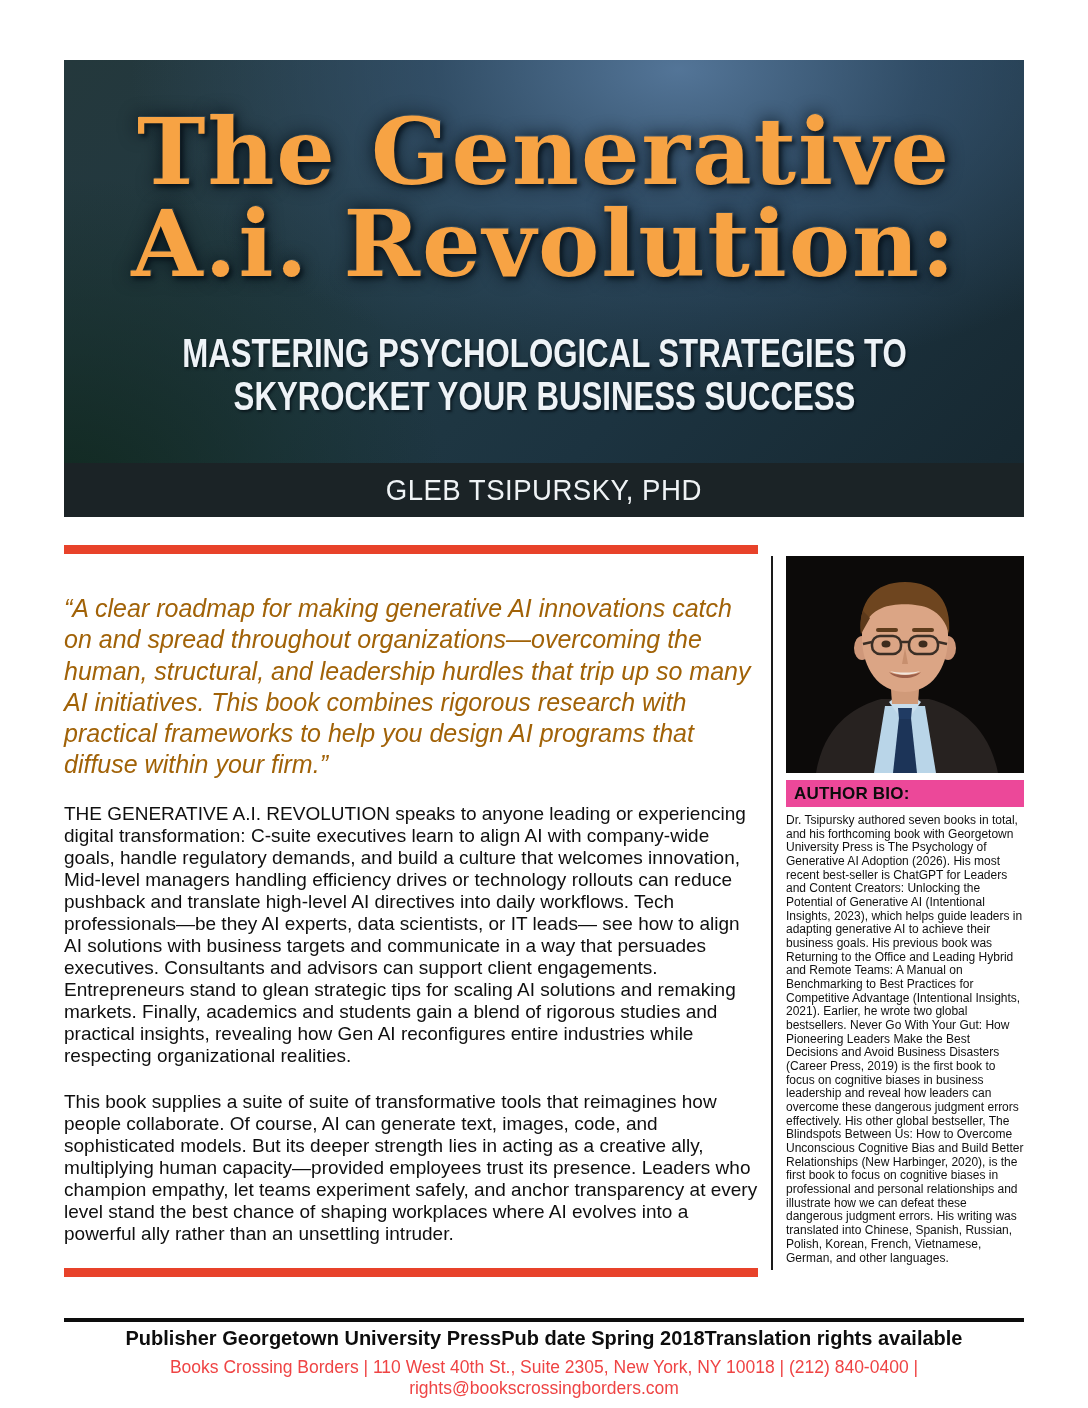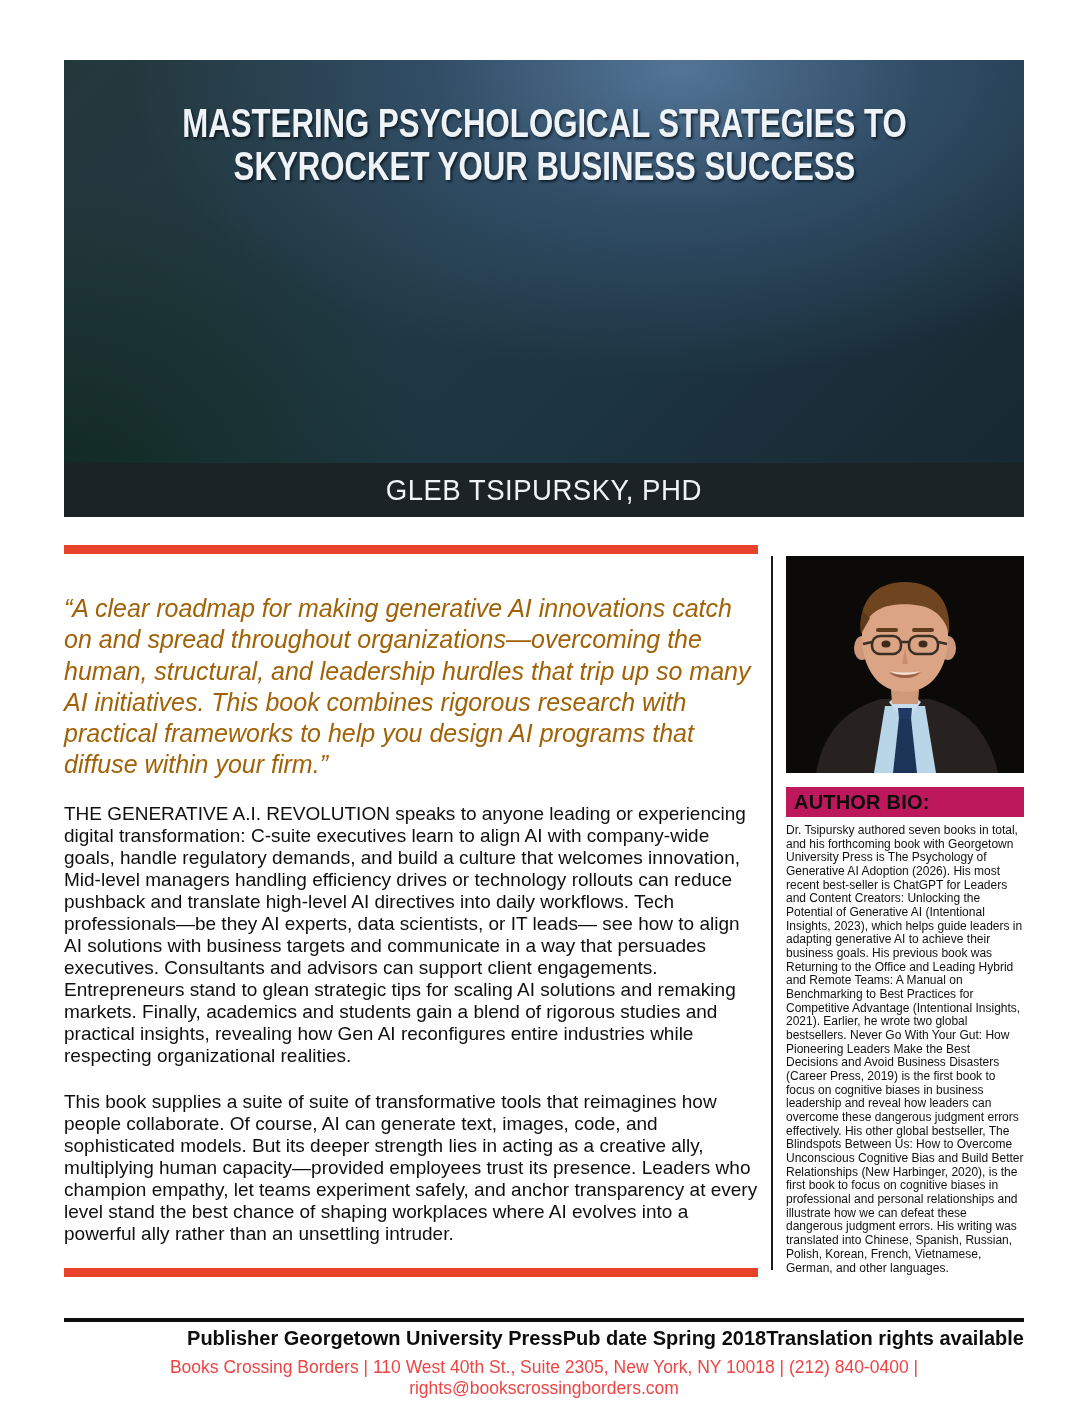--- a/index.html
+++ b/index.html
@@ -61,43 +61,47 @@
   .quote { font-size:25px; font-style:italic; line-height:1.25; color:#a16207; }
   .attribution { margin-top:9px; font-size:24px; font-weight:bold; line-height:1.28; color:#141414; }
   .para { font-size:19px; line-height:1.16; color:#0f0f0f; }
   .para-1 { margin-top:22px; }
   .para-2 { margin-top:24px; }
 
   
   .sidebar { position:absolute; left:786px; top:556px; width:238px; }
   .photo-frame { width:238px; height:217px; background:#0c0a09; overflow:hidden; }
   .bio-header {
-    margin-top:14px; background:#be185d; padding:4px 8px 3px 8px;
-    font-size:20px; font-weight:bold; color:#0c0c0c; letter-spacing:0.2px;
+    margin-top:7px; background:#ec4899; padding:4px 8px 3px 8px;
+    font-size:17px; font-weight:bold; color:#0c0c0c; letter-spacing:0.2px;
   }
   .bio-text { margin-top:7px; font-size:12px; line-height:1.14; color:#101010; }
 
   
   .footer-row {
     position:absolute; left:64px; top:1327px; width:960px;
-    display:flex; justify-content:flex-end; align-items:baseline;
+    display:flex; justify-content:center; align-items:baseline;
     font-size:20px; font-weight:bold; color:#0d0d0d;
   }
   .footer-contact {
     position:absolute; left:64px; top:1357px; width:960px;
     text-align:center; font-size:17.5px; color:#ef4444;
   }
 </style>
 </head>
 <body>
 
 <div class="page">
 
   <div class="hero">
     <div class="hero-content">
+      <div class="book-title">
+        <span class="title-line">The Generative</span>
+        <span class="title-line">A.i. Revolution:</span>
+      </div>
       <div class="subtitle">
         <span class="subtitle-line">MASTERING PSYCHOLOGICAL STRATEGIES TO</span>
         <span class="subtitle-line">SKYROCKET YOUR BUSINESS SUCCESS</span>
       </div>
     </div>
     <div class="name-band">
       <span class="author-name">GLEB TSIPURSKY, PHD</span>
     </div>
   </div>
 

